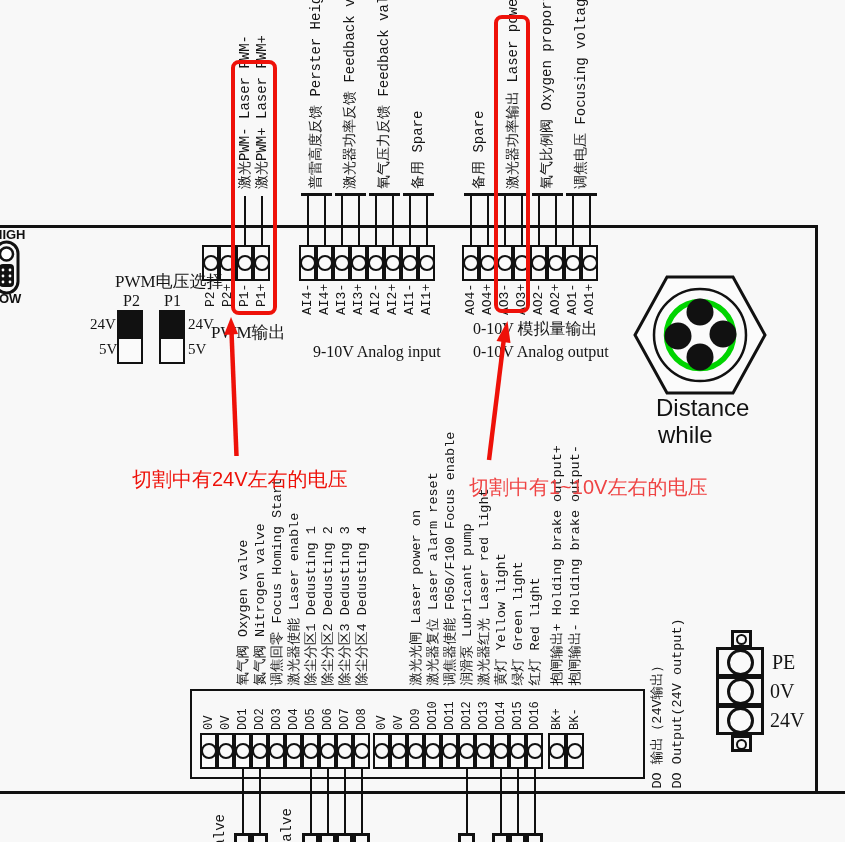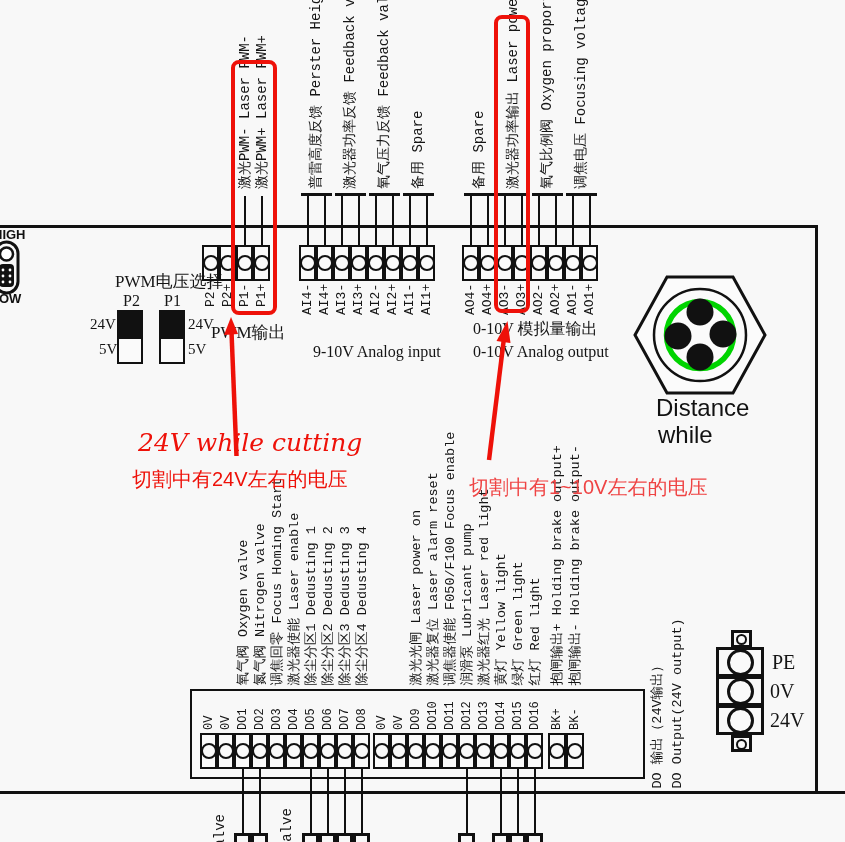--- a/index.html
+++ b/index.html
@@ -58,21 +58,20 @@
   <div class="cap" style="left:90px;top:316px;font-size:15px;">24V</div>
   <div class="cap" style="left:99px;top:341px;font-size:15px;">5V</div>
   <div class="cap" style="left:188px;top:316px;font-size:15px;">24V</div>
   <div class="cap" style="left:188px;top:341px;font-size:15px;">5V</div>
 
   <div class="cap" style="left:211px;top:321px;font-size:17px;">PWM输出</div>
   <div class="cap" style="left:313px;top:343px;font-size:16px;">9-10V Analog input</div>
   <div class="cap" style="left:473px;top:319px;font-size:16px;">0-10V 模拟量输出</div>
   <div class="cap" style="left:473px;top:343px;font-size:16px;">0-10V Analog output</div>
 
-  <div class="redtxt-en" style="left: 138px; top: 428px; font-size: 25px; color: rgb(238, 17, 9);">24V while cutting</div>
   <div class="redtxt-zh" style="left: 132px; top: 466px; font-size: 20px; color: rgb(238, 17, 9);">切割中有24V左右的电压</div>
   <div class="redtxt-zh" style="left: 469px; top: 474px; font-size: 20px; color: #ef4444;">切割中有1~10V左右的电压</div>
 
   <div class="redbox" style="left: 231px; top: 60px; width: 46px; height: 255px; border-color: rgb(238, 17, 9);"></div>
   <div class="redbox" style="left: 494px; top: 15px; width: 36px; height: 298px; border-color: rgb(238, 17, 9);"></div>
 
   <svg width="150" height="130" style="left:628px;top:270px;z-index:5;">
     <polygon points="7,65 39,7 105,7 137,65 105,123 39,123" fill="#fbfbfb" stroke="#111" stroke-width="3"></polygon>
     <circle cx="72" cy="65" r="46" fill="none" stroke="#111" stroke-width="2.5"></circle>
     <circle cx="72" cy="65" r="33.5" fill="none" stroke="#00d400" stroke-width="5.5"></circle>

